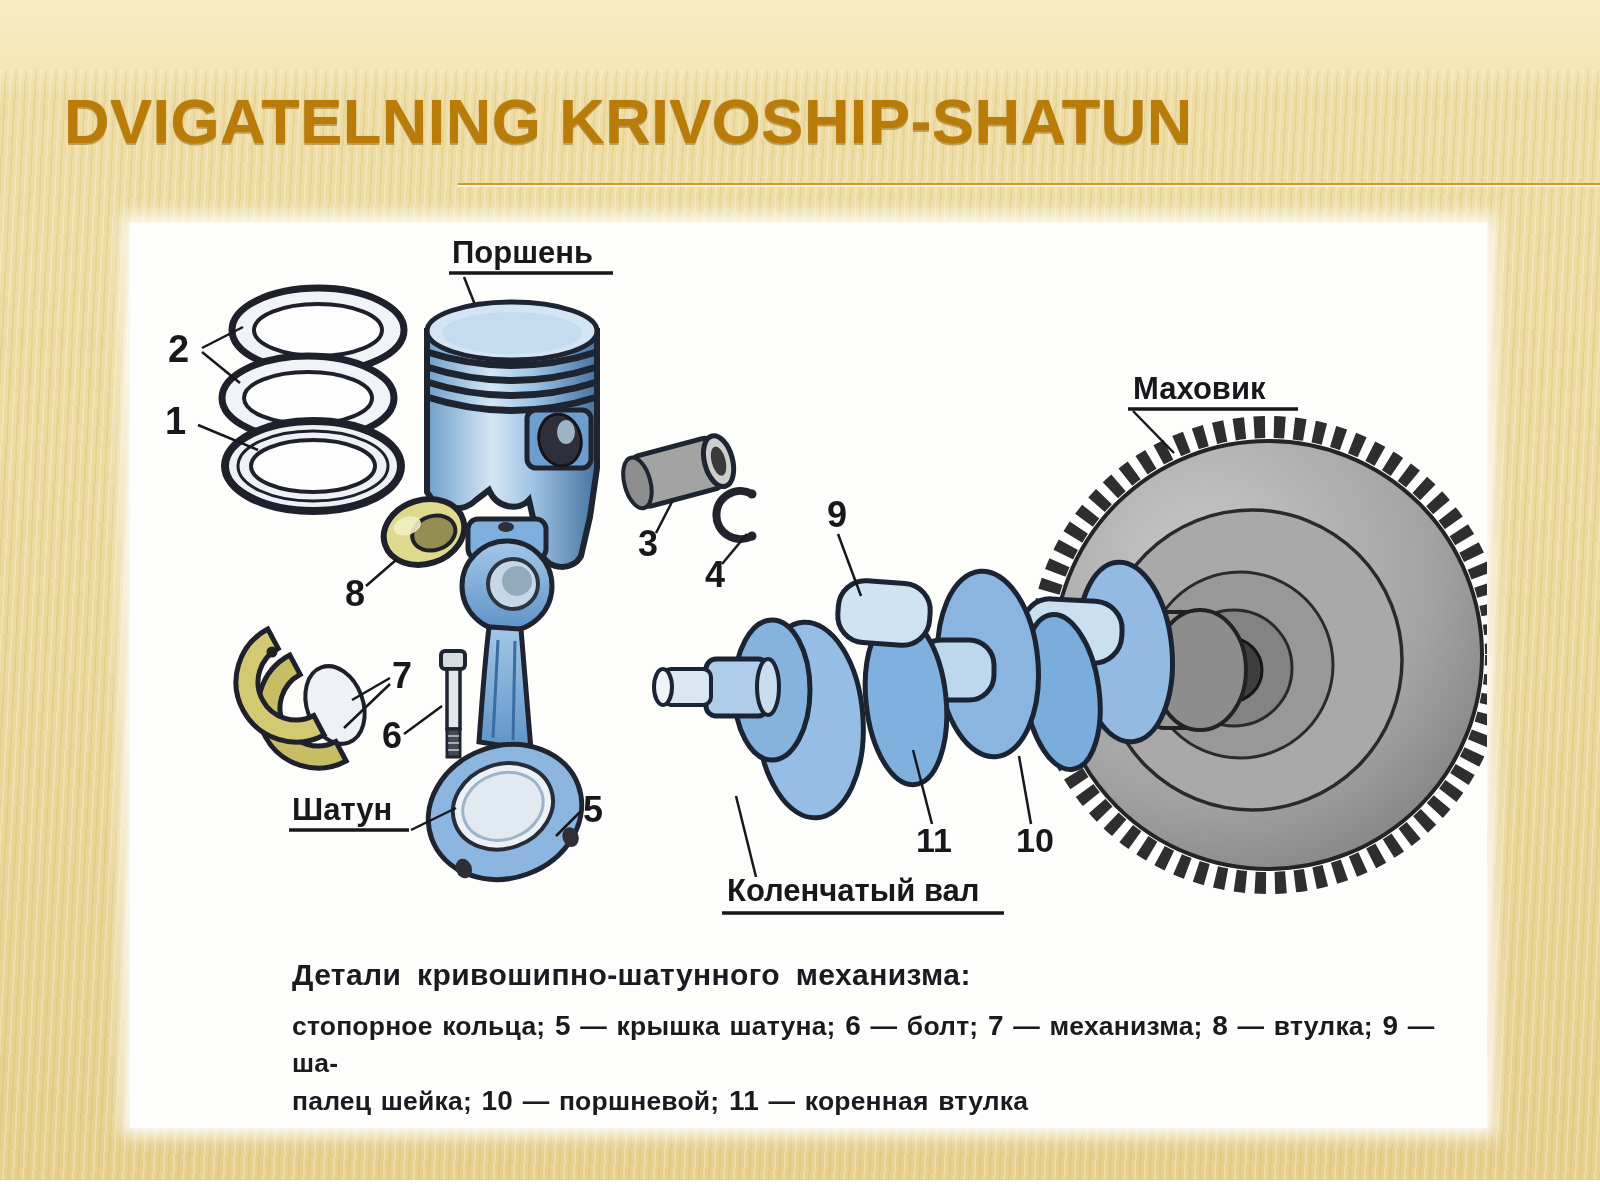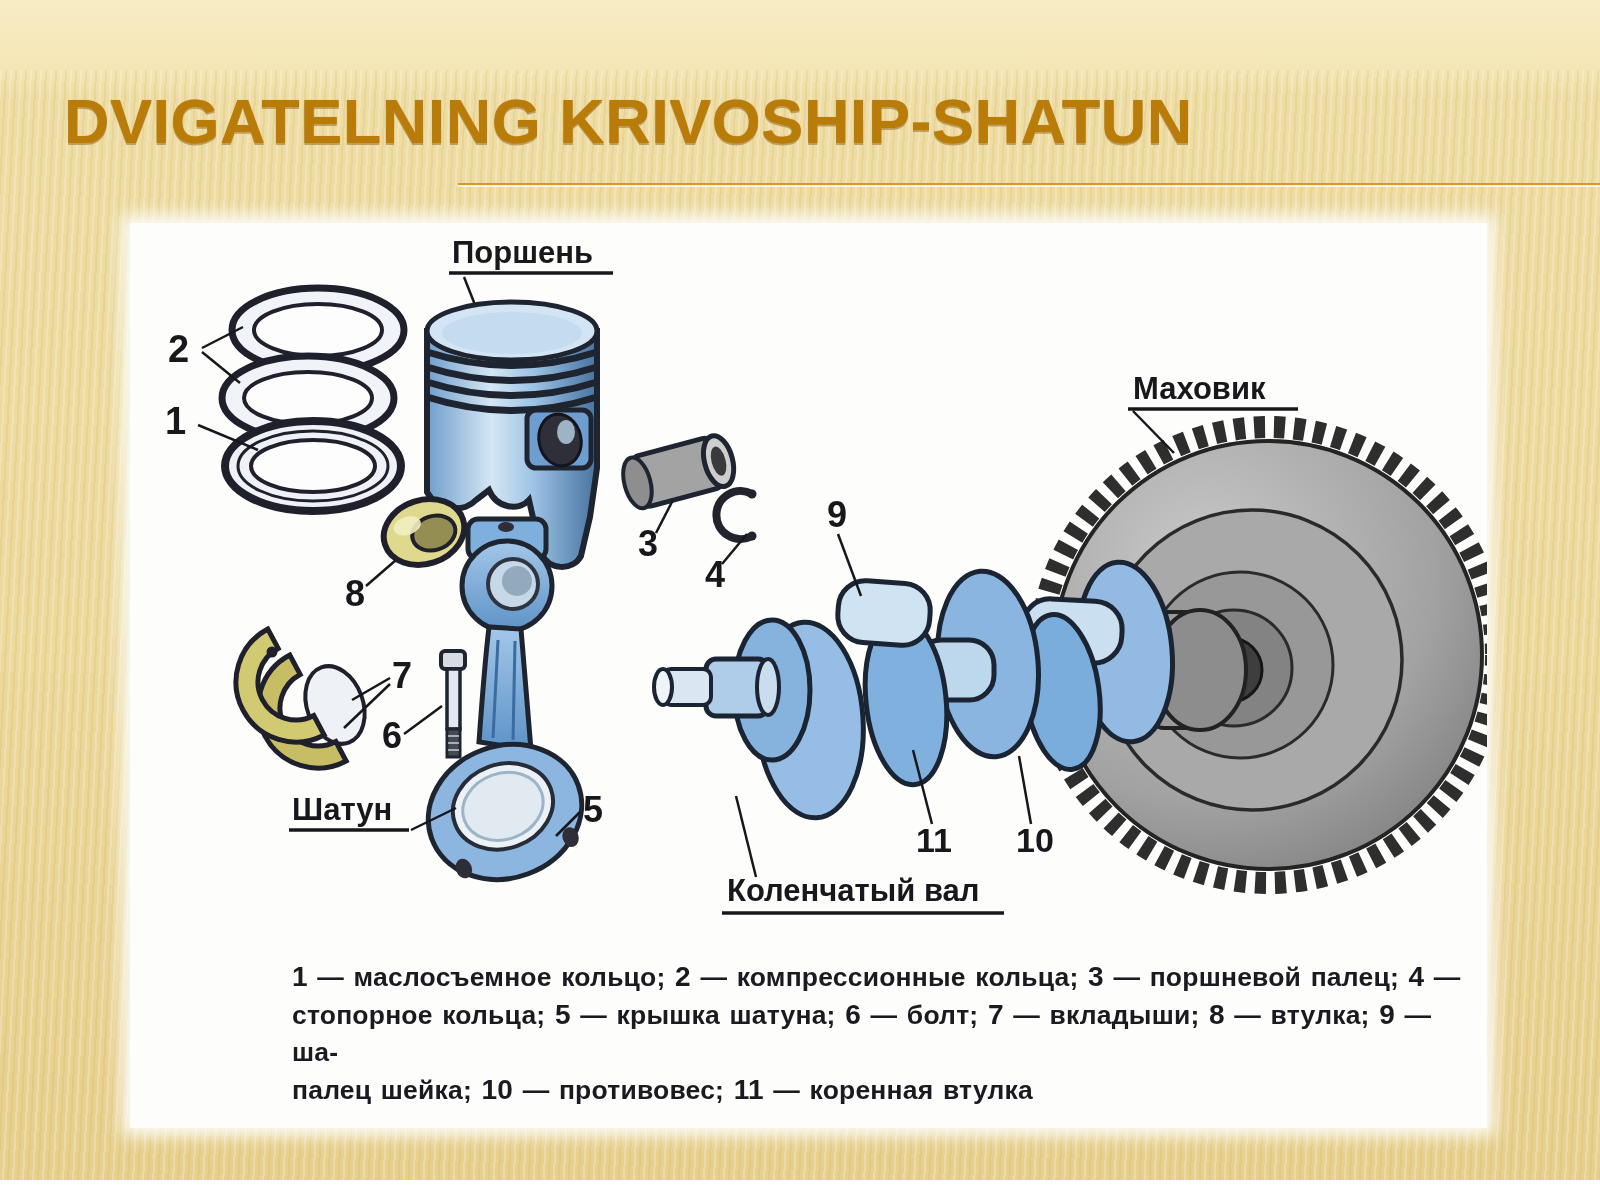--- a/index.html
+++ b/index.html
@@ -202,19 +202,19 @@
       </g>
     </g>
     <text x="292" y="820" font-size="31">Шатун</text>
     <line x1="289" y1="830" x2="409" y2="830" stroke="#17171c" stroke-width="3.5"></line>
     <line x1="411" y1="830" x2="456" y2="808" stroke="#17171c" stroke-width="2.5"></line>
     <text x="583" y="822" font-size="36">5</text>
     <line x1="580" y1="812" x2="556" y2="836" stroke="#17171c" stroke-width="2.5"></line>
   </svg>
 
   <div class="caption">
+    <div class="cap-head">Детали кривошипно-шатунного механизма:</div>
     <div class="cap-lines">
-        <div class="cap-line"><span class="num">1</span><span> — маслосъемное кольцо; </span><span class="num">2</span><span> — компрессионные кольца; </span><span class="num">3</span><span> — поршневой палец; </span><span class="num">4</span><span> —</span></div>
-        <div class="cap-line"><span>стопорное кольца; </span><span class="num">5</span><span> — крышка шатуна; </span><span class="num">6</span><span> — болт; </span><span class="num">7</span><span> — вкладыши; </span><span class="num">8</span><span> — втулка; </span><span class="num">9</span><span> — ша-</span></div>
-        <div class="cap-line"><span>палец шейка; </span><span class="num">10</span><span> — противовес; </span><span class="num">11</span><span> — коренная втулка</span></div>
+        <div class="cap-line"><span>стопорное кольца; </span><span class="num">5</span><span> — крышка шатуна; </span><span class="num">6</span><span> — болт; </span><span class="num">7</span><span> — механизма; </span><span class="num">8</span><span> — втулка; </span><span class="num">9</span><span> — ша-</span></div>
+        <div class="cap-line"><span>палец шейка; </span><span class="num">10</span><span> — поршневой; </span><span class="num">11</span><span> — коренная втулка</span></div>
       </div>
   </div>
 </div>
 
 </body></html>

